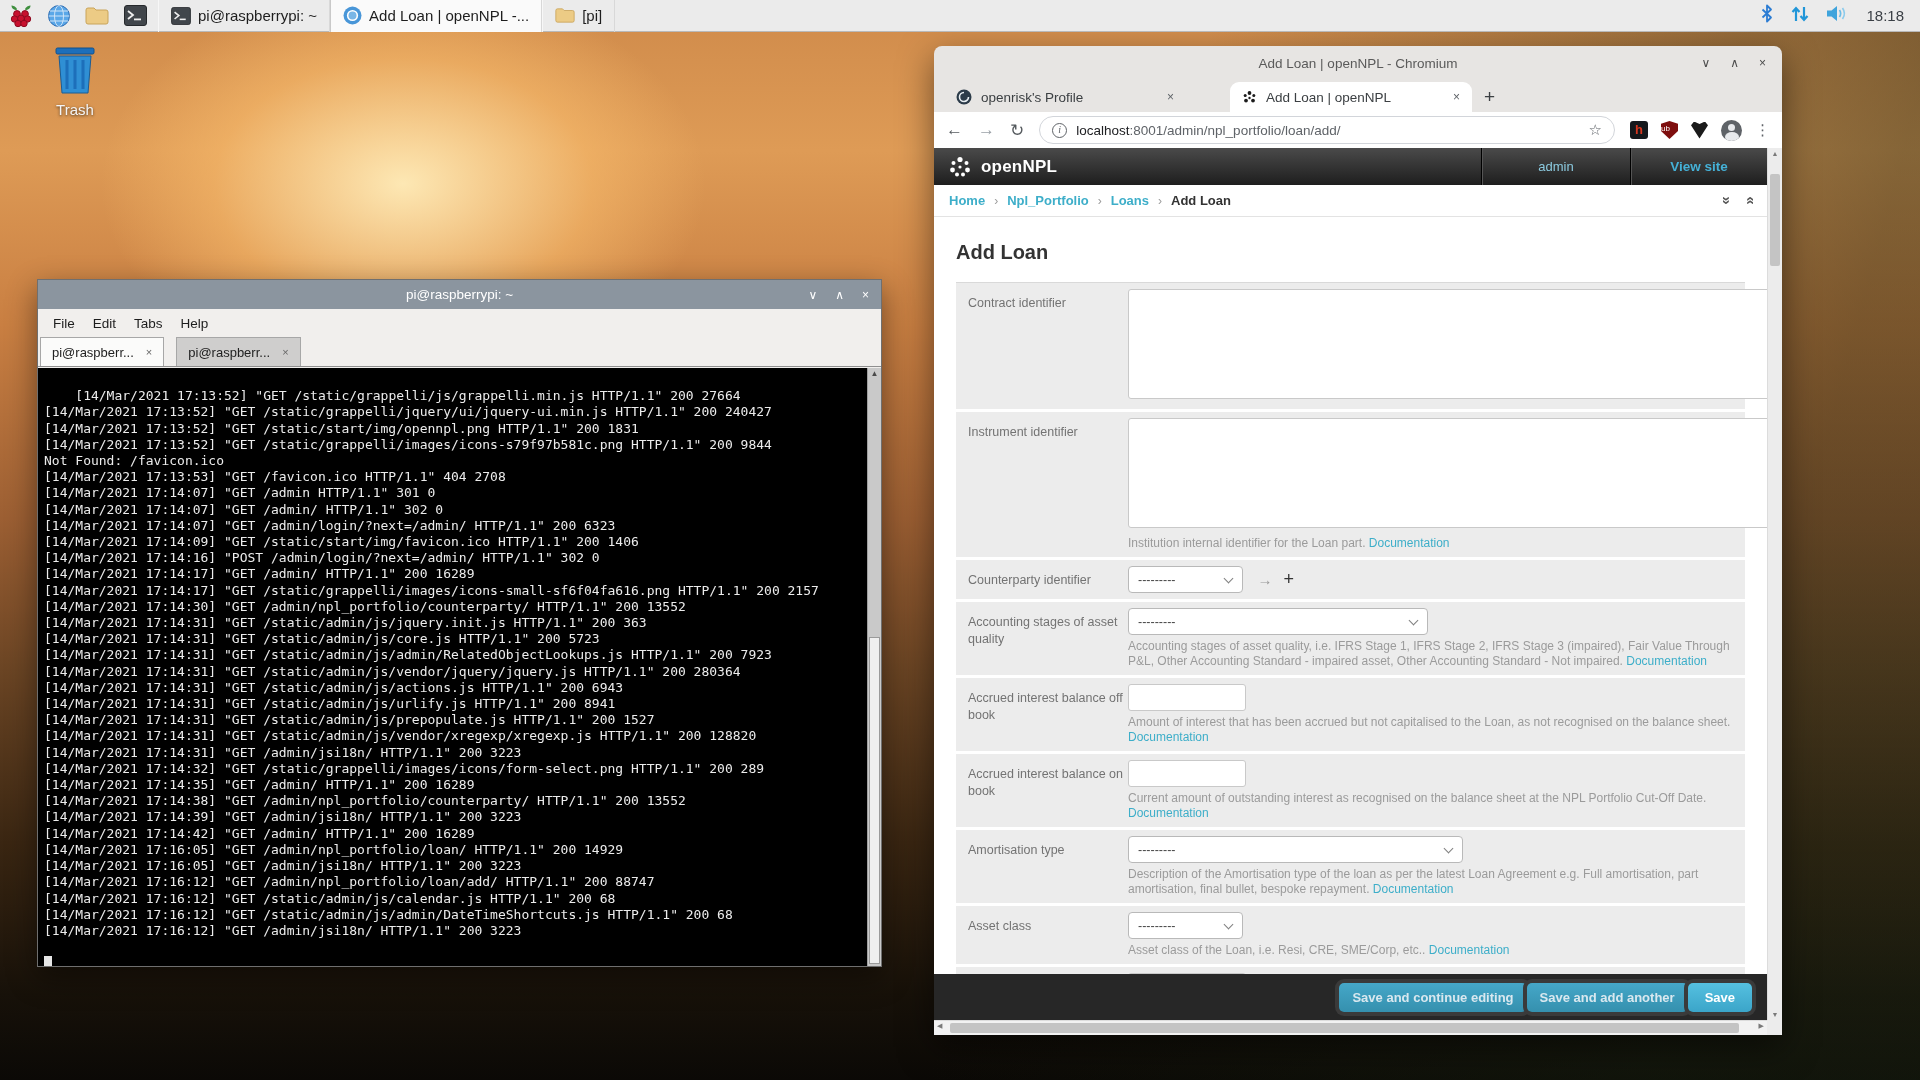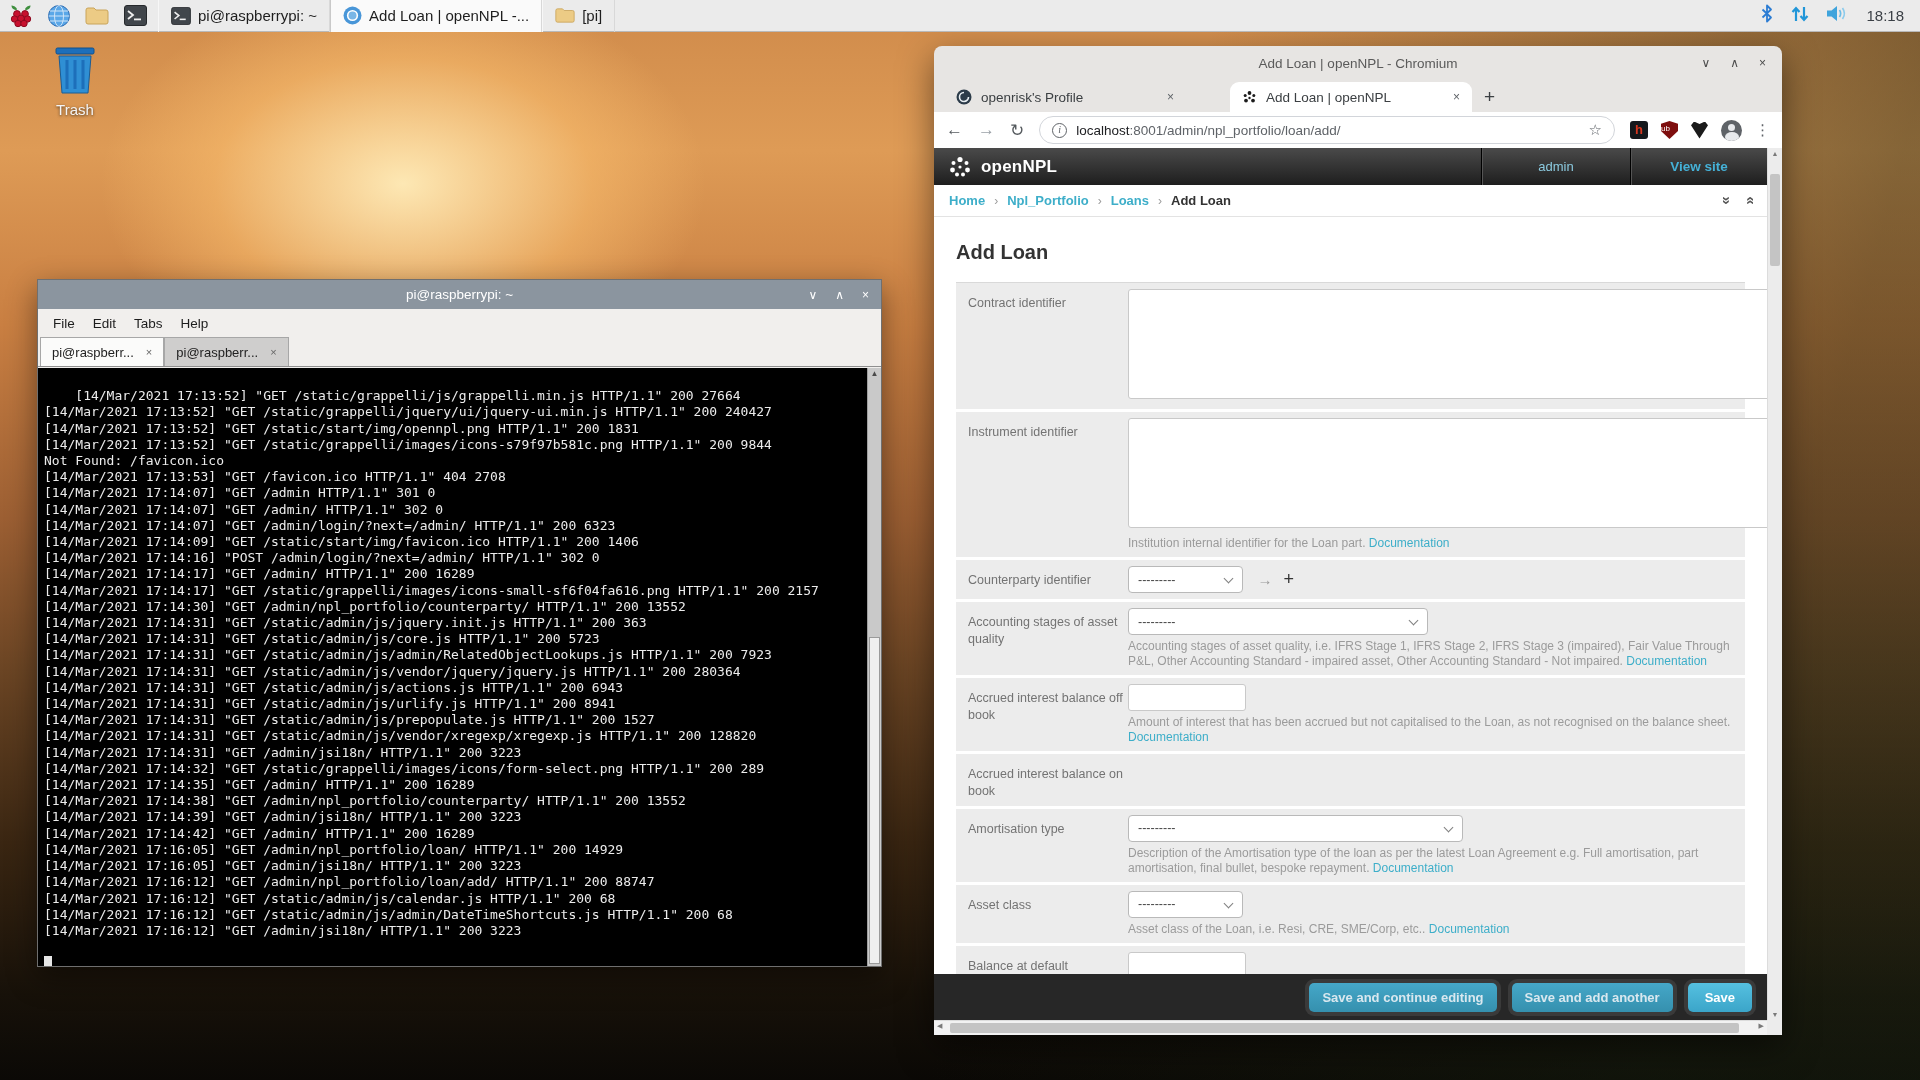--- a/index.html
+++ b/index.html
@@ -24,21 +24,21 @@
   
   .trash { position:absolute; left:36px; top:44px; width:78px; text-align:center; color:#f4f4f4; font-size:15px; text-shadow:0 1px 3px rgba(0,0,0,.7); }
   
   .term { position:absolute; left:37px; top:279px; width:845px; height:688px; border:1px solid #6f6f6f; box-shadow:0 10px 28px rgba(0,0,0,.45); background:#f1efed; }
   .term-titlebar { height:29px; background:#8b959f; display:flex; align-items:center; position:relative; }
   .term-title { position:absolute; left:0; right:0; text-align:center; color:#fff; font-size:13.5px; }
   .term-controls { margin-left:auto; display:flex; gap:18px; padding-right:12px; color:#fff; font-size:12px; z-index:2; }
   .term-controls span { cursor:default; }
   .term-menubar { height:28px; background:#f1efed; display:flex; align-items:center; padding:0 6px; font-size:13.5px; color:#1d1d1d; }
   .term-menubar span { padding:0 9px; }
-  .term-tabs { height:30px; background:#f1efed; display:flex; align-items:flex-end; padding-left:2px; border-bottom:1px solid #8f8f8f; }
+  .term-tabs { height:30px; background:#f1efed; display:flex; align-items:flex-end; padding-left:2px; border-bottom:1px solid #8f8f8f;gap:12px; }
   .term-tab { height:29px; display:flex; align-items:center; gap:12px; padding:0 11px; font-size:13px; color:#222; border:1px solid #a7a7a7; border-bottom:none; background:#cfcecd; }
   .term-tab.active { background:#fbfbfa; }
   .term-tab .x { color:#666; font-size:11px; }
   .term-body { position:absolute; top:88px; left:0; right:0; bottom:0; background:#000; padding:4px 20px 4px 6px; font-family:"DejaVu Sans Mono", monospace; font-size:13px; line-height:16.2px; color:#ececec; white-space:pre; overflow:hidden; }
   .term-cursor { width:8px; height:15px; background:#e6e6e6; margin-top:1px; }
   .term-scroll { position:absolute; top:88px; right:0; bottom:0; width:14px; background:#c9c9c9; border-left:1px solid #9f9f9f; }
   .term-scroll .up { position:absolute; top:1px; left:0; right:0; text-align:center; font-size:8px; color:#4a4a4a; }
   .term-scroll .thumb { position:absolute; top:45%; bottom:2px; left:1px; right:1px; background:#efefef; border:1px solid #9a9a9a; }
   
   .bw { position:absolute; left:934px; top:46px; width:848px; height:989px; background:#e7e5e3; border-radius:8px 8px 0 0; box-shadow:0 12px 34px rgba(0,0,0,.5); }
@@ -95,21 +95,21 @@
   .grip { position:absolute; right:3px; bottom:5px; width:9px; height:9px;
     background:linear-gradient(135deg, transparent 0 55%, #b5b5b5 55% 62%, transparent 62% 72%, #b5b5b5 72% 79%, transparent 79% 89%, #b5b5b5 89% 96%, transparent 96%); }
   .selectbox { height:27px; background:#fff; border:1px solid #b9b9b9; border-radius:4px; display:inline-flex; align-items:center; padding:0 26px 0 9px; font-size:12.5px; color:#444; position:relative; vertical-align:middle; }
   .selectbox .chev { position:absolute; right:10px; top:8px; width:7px; height:7px; border-right:1.6px solid #808080; border-bottom:1.6px solid #808080; transform:rotate(45deg); }
   .w-sm { width:115px; } .w-acct { width:300px; } .w-amort { width:335px; }
   input.num { width:118px; height:27px; border:1px solid #c9c9c9; border-radius:3px; background:#fff; outline:none; padding:0 6px; }
   .inline-tools { display:inline-flex; align-items:center; gap:11px; margin-left:10px; vertical-align:middle; }
   .goto { color:#999; font-size:15px; } .plus { color:#333; font-size:18px; }
   .help { font-size:12px; color:#9b9b9b; margin-top:4px; line-height:15px; }
   .help a { color:#3daec9; text-decoration:none; }
-  .footer-bar { position:absolute; left:0; right:15px; bottom:15px; height:46px; background:#272727; display:flex; align-items:center; justify-content:flex-end; gap:15px; padding-right:15px; }
+  .footer-bar { position:absolute; left:0; right:15px; bottom:15px; height:46px; background:#272727; display:flex; align-items:center; justify-content:flex-end; padding-right:15px; }
   .sbtn { border:none; border-radius:5px; padding:7px 13px; font-size:13px; font-weight:bold; color:#d9e8ef; background:linear-gradient(#45a7c8,#3590ae); box-shadow:0 0 0 4px #3a3a3a; cursor:pointer; font-family:inherit; }
   .sbtn.primary { background:linear-gradient(#55c0e0,#3ba5c9); color:#fff; padding:7px 17px; }
   .vscroll { position:absolute; top:0; right:0; bottom:15px; width:15px; background:#ececec; border-left:1px solid #dcdcdc; }
   .vscroll .a { position:absolute; left:0; right:0; text-align:center; font-size:7px; color:#7a7a7a; }
   .vscroll .a.t { top:2px; } .vscroll .a.b { bottom:2px; }
   .vscroll .thumb { position:absolute; left:2px; right:2px; top:26px; height:92px; background:#c4c4c4; border-radius:2px; }
   .hscroll { position:absolute; left:0; right:15px; bottom:0; height:15px; background:#f2f2f2; border-top:1px solid #dcdcdc; }
   .hscroll .a { position:absolute; top:1px; font-size:7px; color:#7a7a7a; }
   .hscroll .a.l { left:3px; } .hscroll .a.r { right:3px; }
   .hscroll .thumb { position:absolute; left:16px; right:28px; top:2px; bottom:2px; background:#c4c4c4; border-radius:2px; }
@@ -408,20 +408,24 @@
           <div class="frow">
             <div class="flabel">Accrued interest balance off book</div>
             <div class="ffield">
               <input class="num" style="">
               <div class="help"><span>Amount of interest that has been accrued but not capitalised to the Loan, as not recognised on the balance sheet.</span> <a href="#">Documentation</a></div>
             </div>
           </div>
 
           <div class="frow">
             <div class="flabel">Accrued interest balance on book</div>
+            <div class="ffield">
+              <input class="num" style="">
+              <div class="help"><span>Current amount of outstanding interest as recognised on the balance sheet at the NPL Portfolio Cut-Off Date.</span> <a href="#">Documentation</a></div>
+            </div>
           </div>
 
           <div class="frow">
             <div class="flabel">Amortisation type</div>
             <div class="ffield">
               <span class="selectbox w-amort">
                   <span>---------</span>
                   <span class="chev"></span>
                 </span>
               <div class="help"><span>Description of the Amortisation type of the loan as per the latest Loan Agreement e.g. Full amortisation, part amortisation, final bullet, bespoke repayment.</span> <a href="#">Documentation</a></div>

